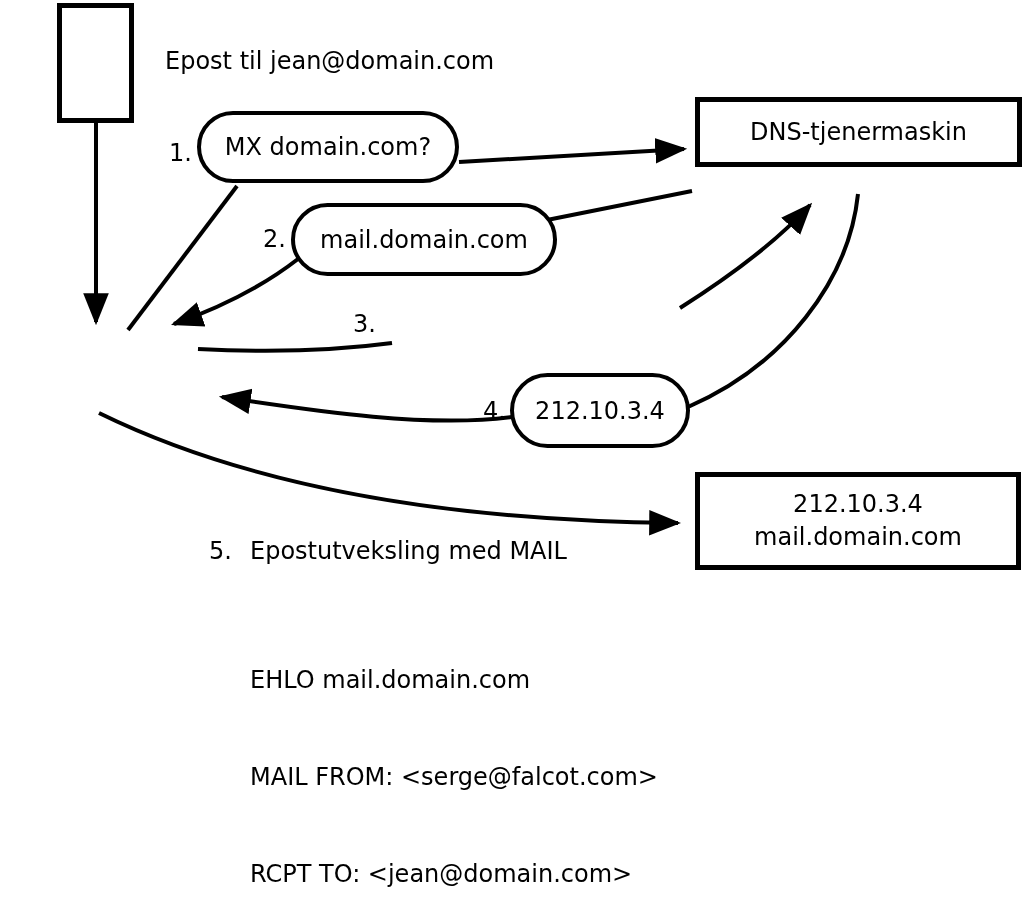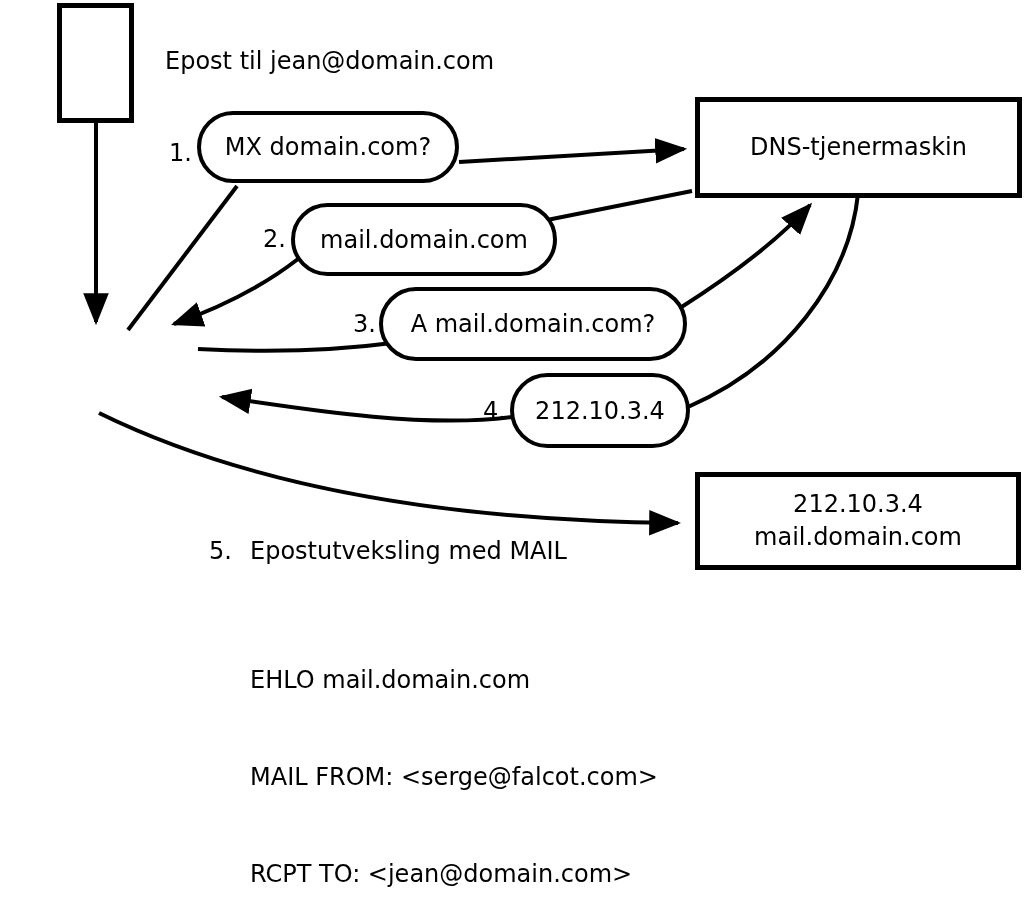--- a/index.html
+++ b/index.html
@@ -108,39 +108,36 @@
       <path d="M512,417 C430,428 320,412 222,397" marker-end="url(#ah)"></path>
 
       <path d="M99,413 C250,487 450,521 678,523" marker-end="url(#ah)"></path>
     </g>
   </svg>
 
   <div class="rect-box" style="left:57px; top:3px; width:77px; height:120px;"></div>
 
   <div class="free-label" style="left:165px; top:46px;">Epost til jean@domain.com</div>
 
-  <div class="rect-box" style="left:695px; top:97px; width:327px; height:101px;">
+  <div class="rect-box" style="left:695px; top:97px; width:327px; height:70px;">
     <span>DNS-tjenermaskin</span>
   </div>
 
 
   <div class="step-num" style="left:144px; top:138px;">1.</div>
   <div class="pill" style="left:197px; top:111px; width:262px; height:72px;">
     <span>MX domain.com?</span>
   </div>
 
   <div class="step-num" style="left:238px; top:224px;">2.</div>
   <div class="pill" style="left:291px; top:203px; width:266px; height:73px;">
     <span>mail.domain.com</span>
   </div>
 
   <div class="step-num" style="left:328px; top:309px;">3.</div>
-  <div class="pill" style="left:379px; top:287px; width:308px; height:74px;">
-    <span>A mail.domain.com?</span>
-  </div>
 
   <div class="step-num" style="left:458px; top:396px;">4.</div>
   <div class="pill" style="left:510px; top:373px; width:180px; height:75px;">
     <span>212.10.3.4</span>
   </div>
 
   <div class="rect-box two-line" style="left:695px; top:472px; width:326px; height:98px; flex-direction:column;">
     <div>212.10.3.4</div>
     <div>mail.domain.com</div>
   </div>

